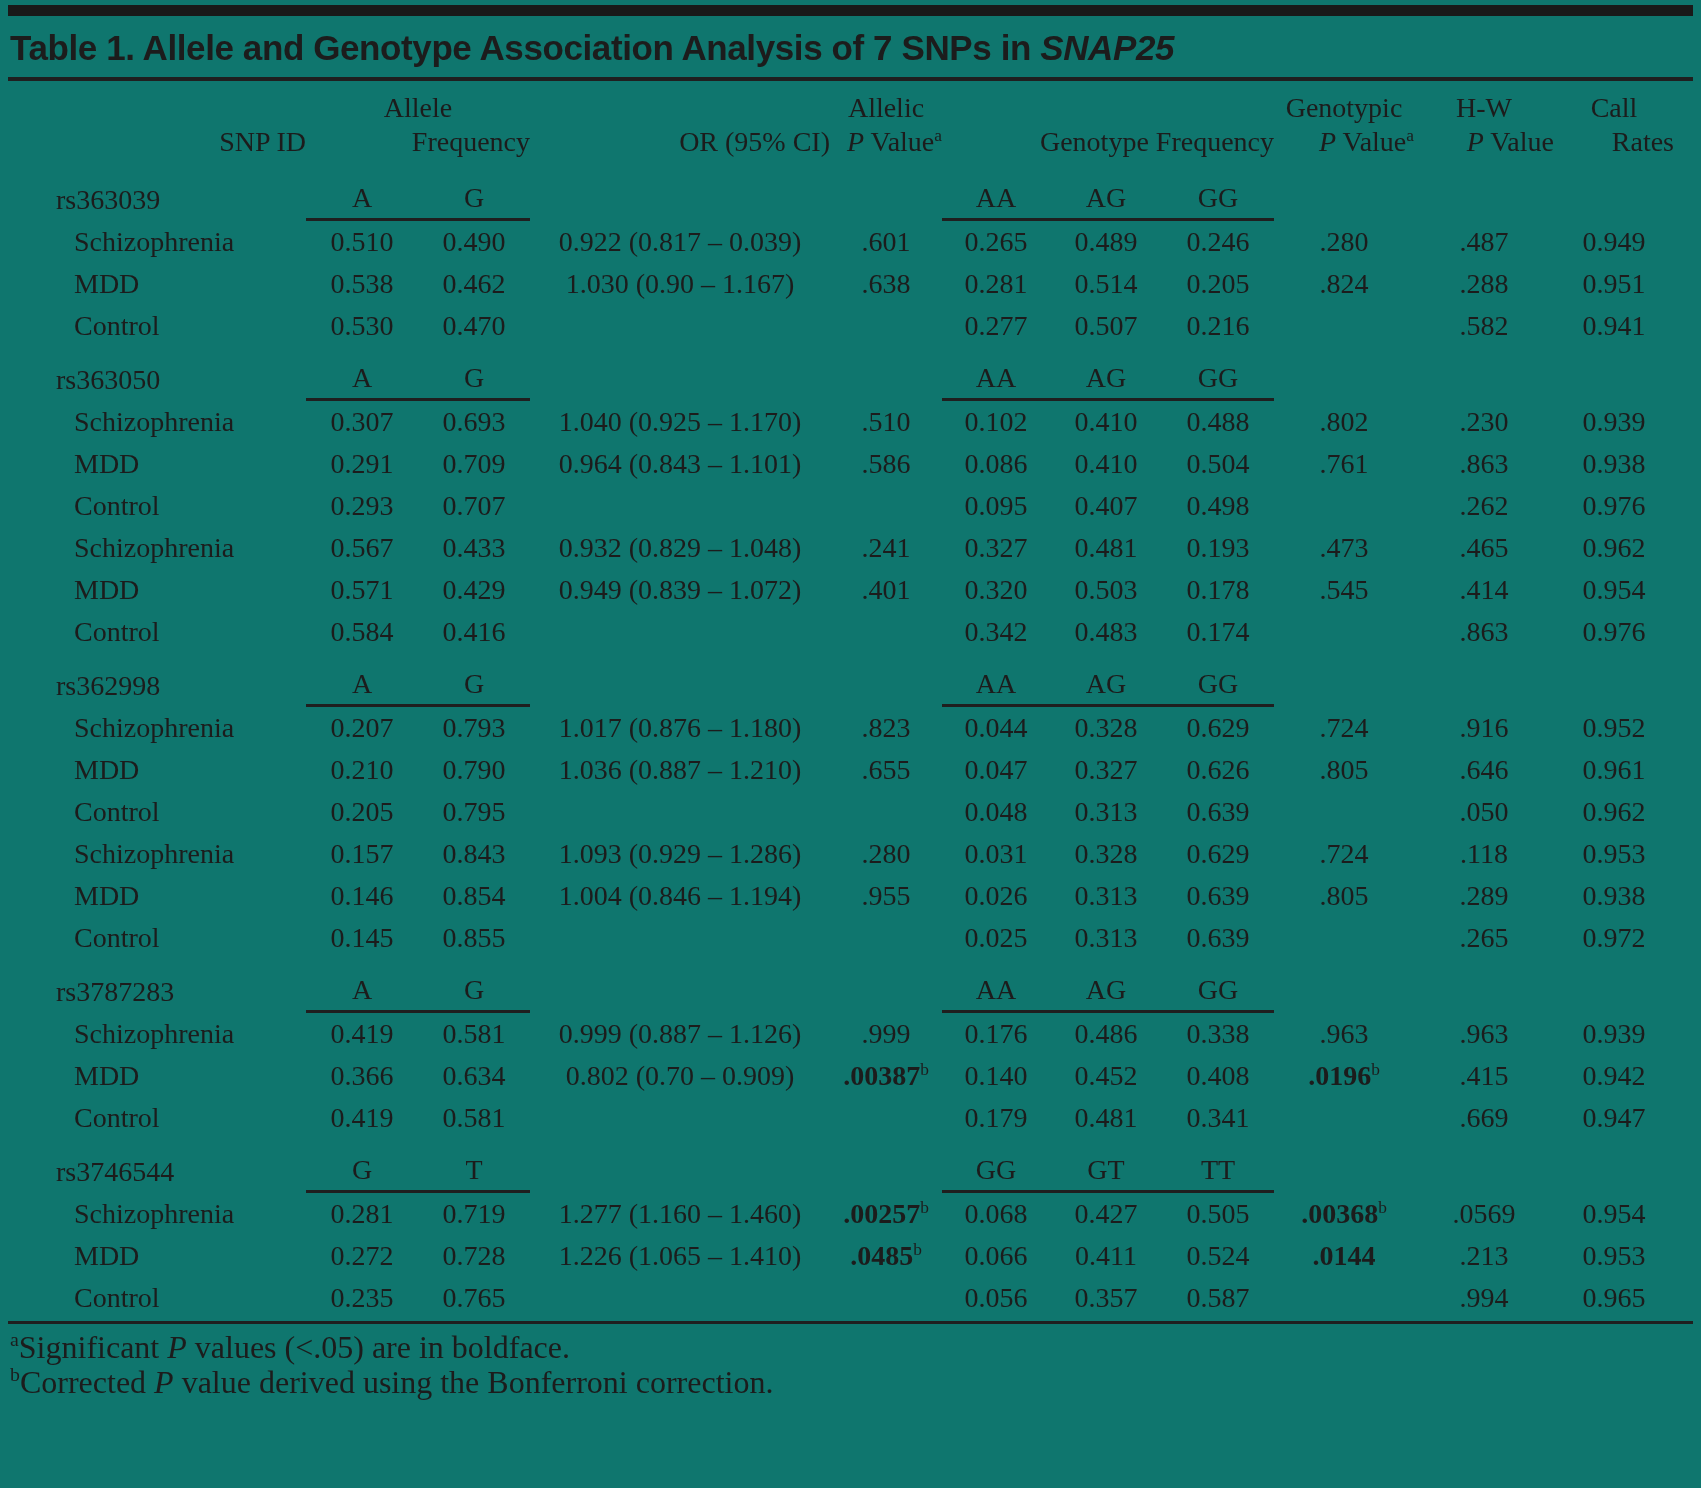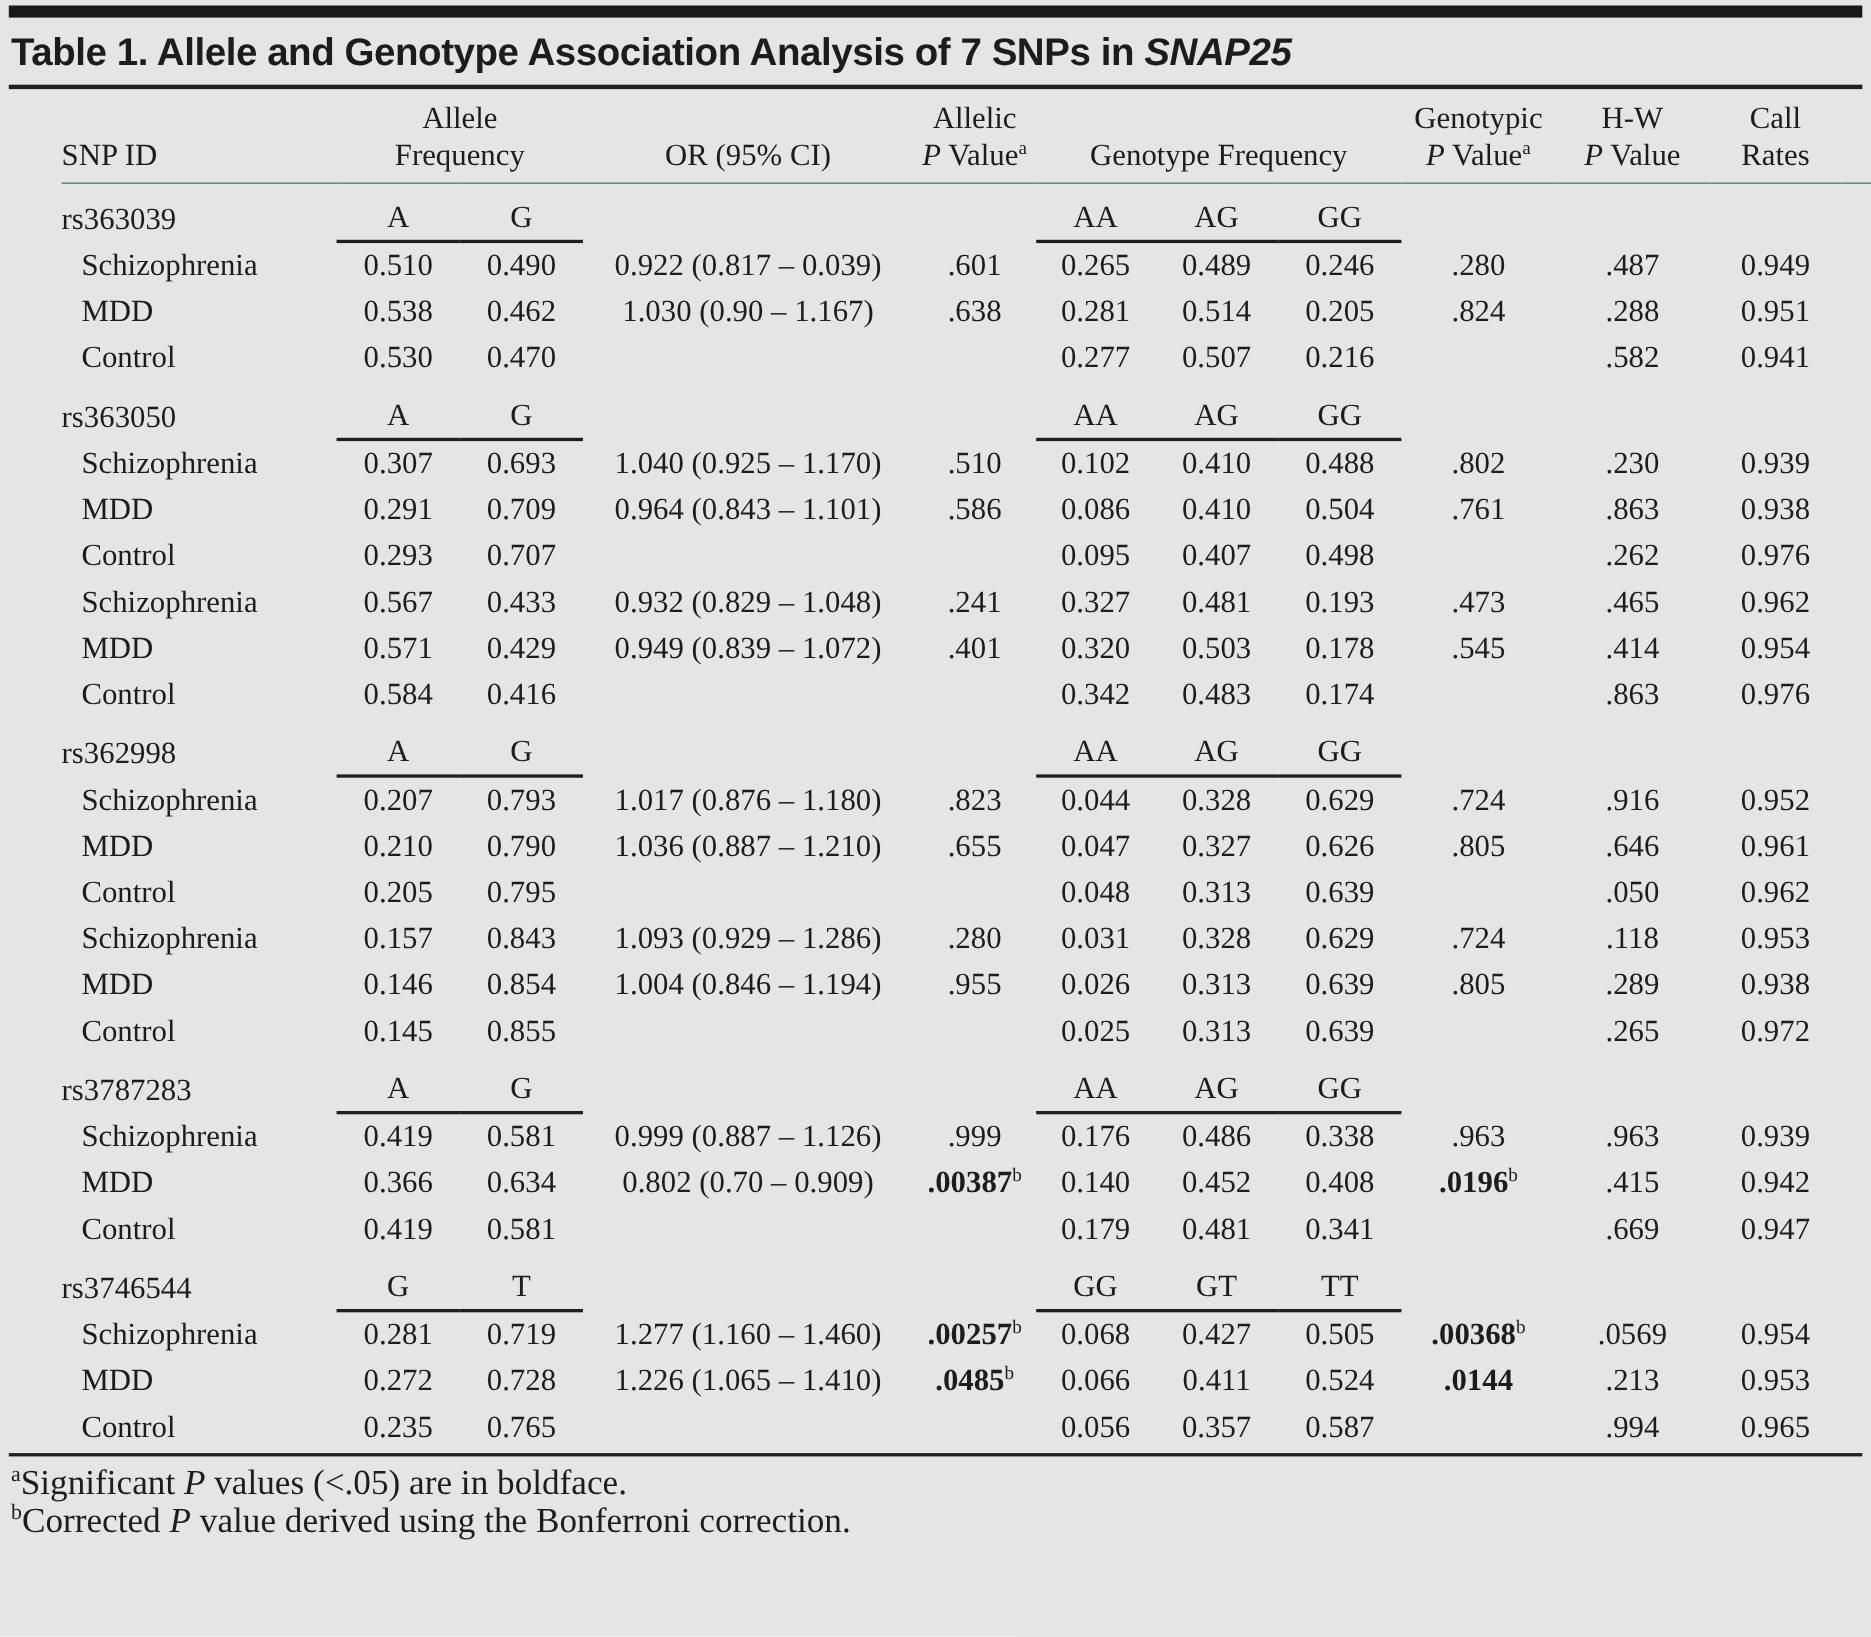--- a/index.html
+++ b/index.html
@@ -1,36 +1,36 @@
 <!DOCTYPE html>
 <html><head>
 <meta charset="utf-8">
 <style>
   html,body{margin:0;padding:0;background:#ffffff;}
   .page{
-    width:1701px;height:1488px;background:#e5e5e5;box-sizing:border-box;
+    width:1701px;height:1488px;background:#0f766e;box-sizing:border-box;
     padding:5px 8px 0 8px;font-family:"Liberation Serif",serif;color:#1c1c1c;
     overflow:hidden;position:relative;
   }
   .topbar{height:11px;background:#191919;}
   .title{
     font-family:"Liberation Sans",sans-serif;font-weight:700;font-size:35px;
     letter-spacing:-0.4px;padding:12px 0 9px 2px;border-bottom:4px solid #1f1f1f;
     white-space:nowrap;
   }
   .title i{font-style:italic;}
   table{border-collapse:collapse;table-layout:fixed;width:1685px;margin-left:48px;}
   td{padding:0;font-size:28px;line-height:34px;vertical-align:bottom;
      overflow:hidden;white-space:nowrap;}
   .c{text-align:center;}
   .l{text-align:left;}
   sup{font-size:62%;line-height:0;vertical-align:super;}
   i{font-style:italic;}
   .hdr1 td{padding-top:10px;}
-  .hdr2 td{border-bottom:1px solid #0f766e;padding-bottom:7px;}
+  .hdr2 td{border-bottom:1px solid #0f766e;padding-bottom:7px;text-align:right;}
   tr.allele-row td{height:48px;padding-bottom:3px;}
   td.u{border-bottom:3px solid #1f1f1f;}
   tr.data-row td{height:38px;padding-bottom:4px;}
   .grp{padding-left:18px;}
   .b{font-weight:700;}
   .footer{border-top:3px solid #1f1f1f;margin-top:2px;padding:6px 0 10px 2px;}
   .fn{font-size:32px;line-height:35px;}
 </style>
 </head>
 <body>

